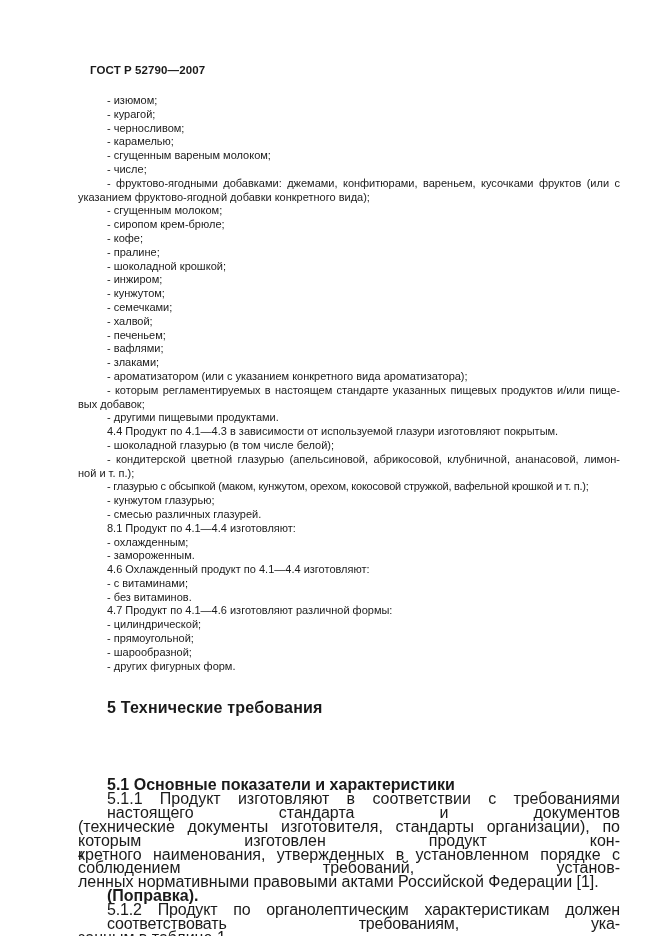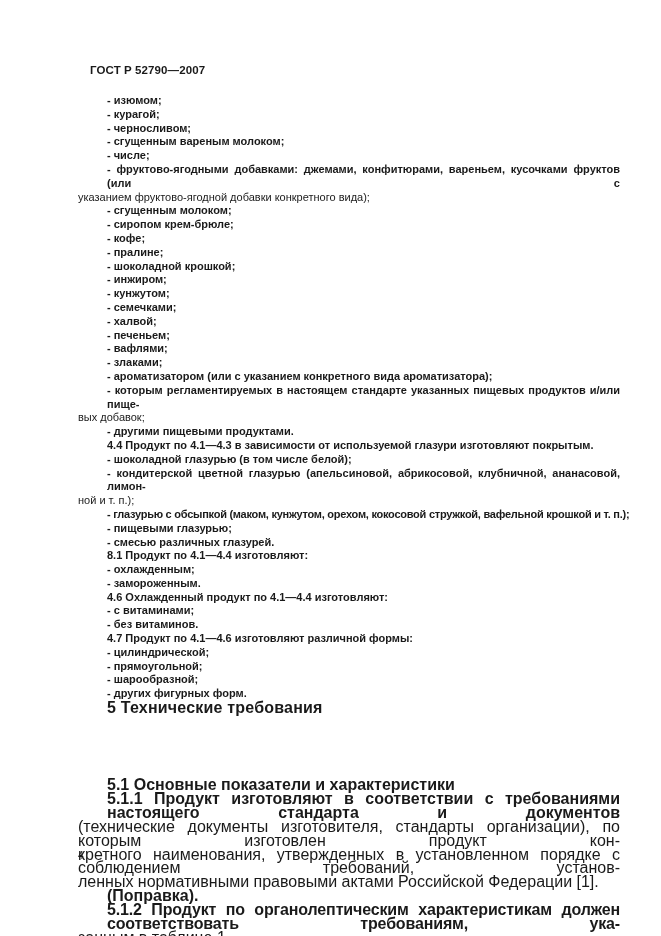--- a/index.html
+++ b/index.html
@@ -2,38 +2,39 @@
 <html><head>
 <meta charset="utf-8">
 <style>
   html, body { margin: 0; padding: 0; background: #ffffff; }
   body { width: 661px; height: 936px; position: relative; overflow: hidden;
          font-family: "Liberation Sans", sans-serif; color: #1a1a1a; }
   .page { position: absolute; left: 0; top: 0; width: 661px; height: 936px; background: #fff; }
   .doc-header { position: absolute; left: 78px; top: 64px; font-weight: bold; font-size: 11.5px; letter-spacing: 0.1px; padding-left: 12px; }
   .body { position: absolute; left: 78px; top: 94px; width: 542px; font-size: 11px; line-height: 13.8px; }
   .line { white-space: nowrap; }
-  .ind { padding-left: 29px; font-weight: bold; }
+  .ind { padding-left: 29px; }
   .just-line { text-align: justify; text-align-last: justify; white-space: normal; }
   .section-heading { position: absolute; left: 107px; top: 699px; font-size: 16px; font-weight: bold; letter-spacing: 0.2px; }
   .lower { position: absolute; left: 78px; top: 766px; width: 542px; font-size: 16px; line-height: 13.9px; margin-top: 12px; }
   .bold { font-weight: bold; }
   .page-number { position: absolute; left: 78px; top: 850px; font-size: 10px; }
 </style>
 </head>
 <body>
 
 <div class="page">
 
   <div class="doc-header">ГОСТ Р 52790—2007</div>
 
   <div class="body">
     <div class="line ind">- изюмом;</div>
     <div class="line ind">- курагой;</div>
     <div class="line ind">- черносливом;</div>
+    <div class="line ind">- карамелью;</div>
     <div class="line ind">- сгущенным вареным молоком;</div>
     <div class="line ind">- числе;</div>
     <div class="ind just-line">- фруктово-ягодными добавками: джемами, конфитюрами, вареньем, кусочками фруктов (или с</div>
     <div class="line">указанием фруктово-ягодной добавки конкретного вида);</div>
 
     <div class="line ind">- сгущенным молоком;</div>
     <div class="line ind">- сиропом крем-брюле;</div>
     <div class="line ind">- кофе;</div>
     <div class="line ind">- пралине;</div>
     <div class="line ind">- шоколадной крошкой;</div>
@@ -47,21 +48,21 @@
     <div class="line ind">- ароматизатором (или с указанием конкретного вида ароматизатора);</div>
     <div class="ind just-line">- которым регламентируемых в настоящем стандарте указанных пищевых продуктов и/или пище-</div>
     <div class="line">вых добавок;</div>
     <div class="line ind">- другими пищевыми продуктами.</div>
 
     <div class="line ind">4.4  Продукт по 4.1—4.3 в зависимости от используемой глазури изготовляют покрытым.</div>
     <div class="line ind">- шоколадной глазурью (в том числе белой);</div>
     <div class="ind just-line">- кондитерской цветной глазурью (апельсиновой, абрикосовой, клубничной, ананасовой, лимон-</div>
     <div class="line">ной и т. п.);</div>
     <div class="line ind" style="letter-spacing:-0.25px">- глазурью с обсыпкой (маком, кунжутом, орехом, кокосовой стружкой, вафельной крошкой и т. п.);</div>
-    <div class="line ind">- пищевыми глазурью;</div>
+    <div class="line ind">- кунжутом глазурью;</div>
     <div class="line ind">- смесью различных глазурей.</div>
 
     <div class="line ind">8.1  Продукт по 4.1—4.4 изготовляют:</div>
     <div class="line ind">- охлажденным;</div>
     <div class="line ind">- замороженным.</div>
 
     <div class="line ind">4.6  Охлажденный продукт по 4.1—4.4 изготовляют:</div>
     <div class="line ind">- с витаминами;</div>
     <div class="line ind">- без витаминов.</div>
 

